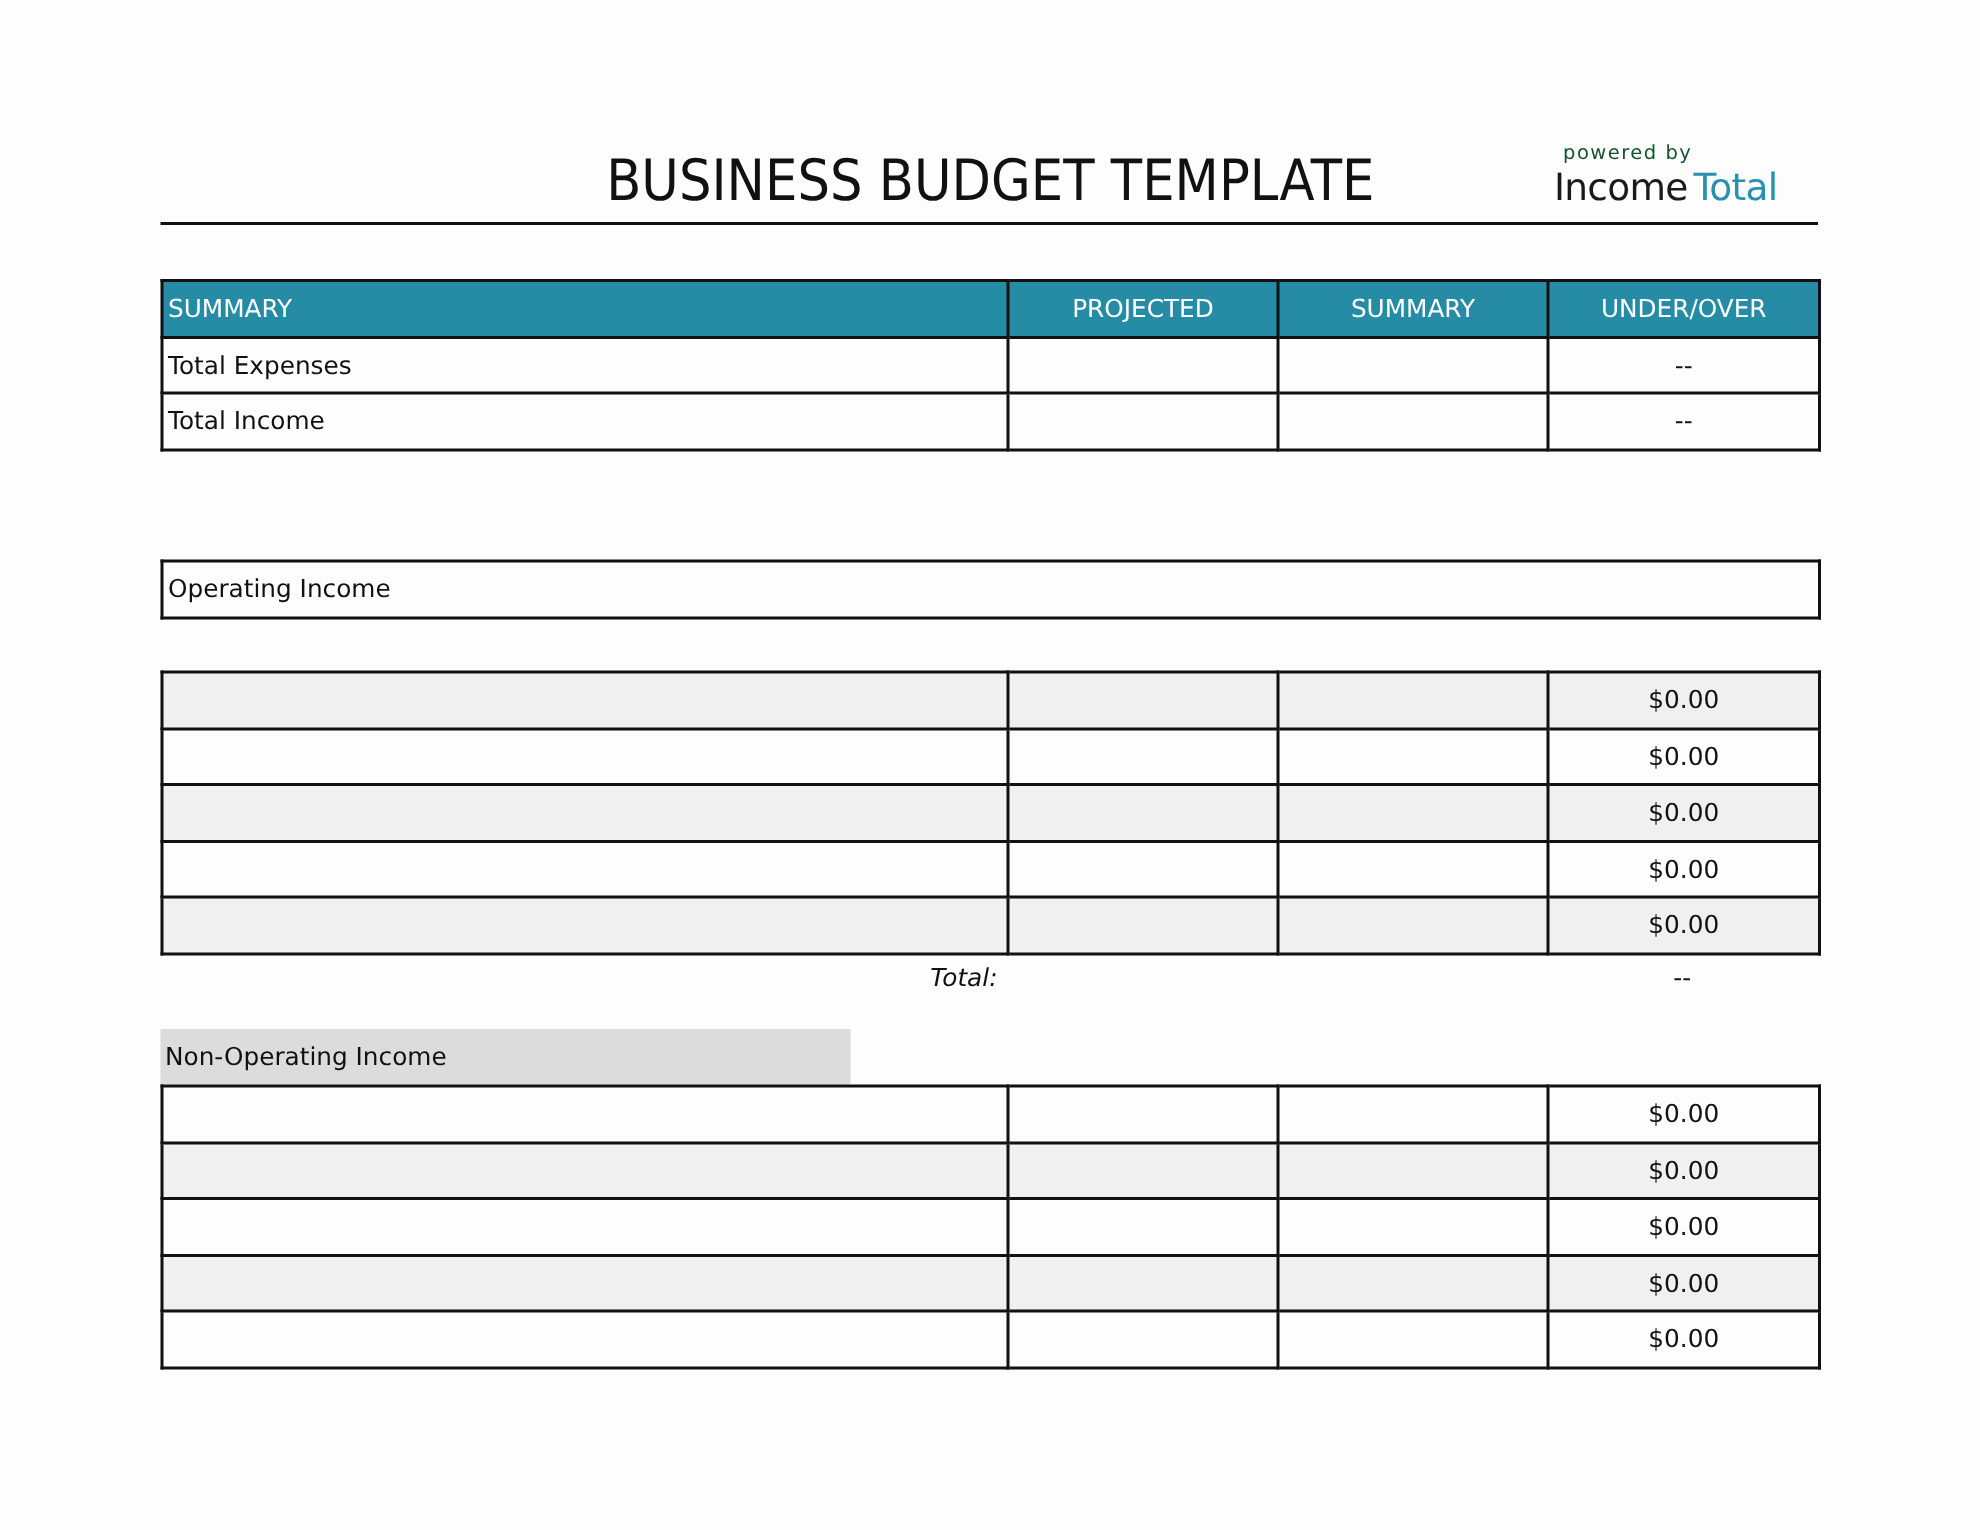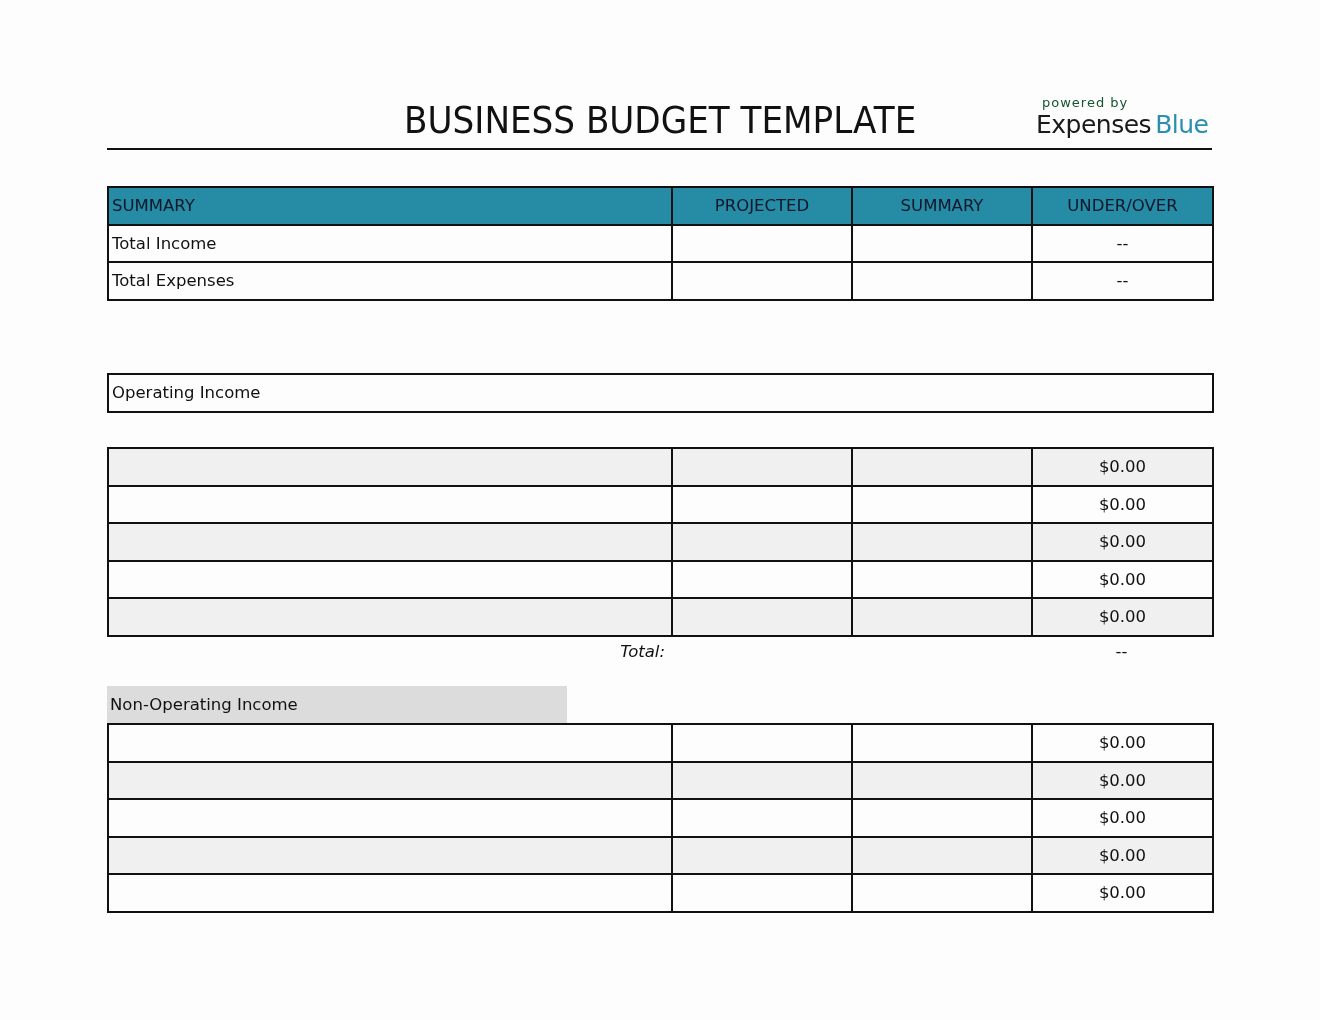--- a/index.html
+++ b/index.html
@@ -19,21 +19,21 @@
   .brand .name { display: block; font-size: 25px; margin-top: 0px; text-align: left; padding-left: 6px; letter-spacing: -0.5px; }
   .brand .general { color: #1a1a1a; }
   .brand .blue { color: #2a8fb0; margin-left: 4px; }
 
   table.grid { position: absolute; left: 107px; width: 1105px; border-collapse: collapse; table-layout: fixed; font-size: 16.5px; }
   table.grid col.c1 { width: 564px; }
   table.grid col.c2 { width: 180px; }
   table.grid col.c3 { width: 180px; }
   table.grid col.c4 { width: 181px; }
   table.grid td, table.grid th { height: 37.5px; border: 2px solid #111; padding: 0 3px; font-weight: normal; vertical-align: middle; white-space: nowrap; }
-  table.grid th.hdr { background: #268ba4; color: #0f172a; border-color: #111; }
+  table.grid th.hdr { background: #268ba4; color: #ffffff; border-color: #111; }
   table.grid th.hdr + th.hdr { border-left: 2px solid #fff; }
   table.grid th.hdr.first { text-align: left; }
   table.grid th.hdr.center { text-align: center; }
   .center { text-align: center; }
   .left { text-align: left; }
   tr.shade td { background: #f0f0f0; }
   tr.plain td { background: #fdfdfd; }
 
   #summary { top: 186px; }
   #income-header { top: 373px; }
@@ -47,45 +47,45 @@
   #nonoperating { top: 723px; }
 </style>
 </head>
 <body>
 
 <div class="title">BUSINESS BUDGET TEMPLATE</div>
 <div class="title-rule"></div>
 
 <div class="brand">
   <span class="powered">powered by</span>
-  <span class="name"><span class="general">Expenses</span><span class="blue">Blue</span></span>
+  <span class="name"><span class="general">Income</span><span class="blue">Total</span></span>
 </div>
 
 <table class="grid" id="summary">
   <colgroup>
       <col class="c1">
       <col class="c2">
       <col class="c3">
       <col class="c4">
     </colgroup>
   <tbody>
       <tr>
     <th class="hdr first">SUMMARY</th>
     <th class="hdr center">PROJECTED</th>
     <th class="hdr center">SUMMARY</th>
     <th class="hdr center">UNDER/OVER</th>
   </tr>
   <tr class="plain">
-    <td class="left">Total Income</td>
+    <td class="left">Total Expenses</td>
     <td class="center"></td>
     <td class="center"></td>
     <td class="center">--</td>
   </tr>
   <tr class="plain">
-    <td class="left">Total Expenses</td>
+    <td class="left">Total Income</td>
     <td class="center"></td>
     <td class="center"></td>
     <td class="center">--</td>
   </tr>
 </tbody>
   </table>
 
 <table class="grid" id="income-header">
   <colgroup>
       <col style="width:1105px">

